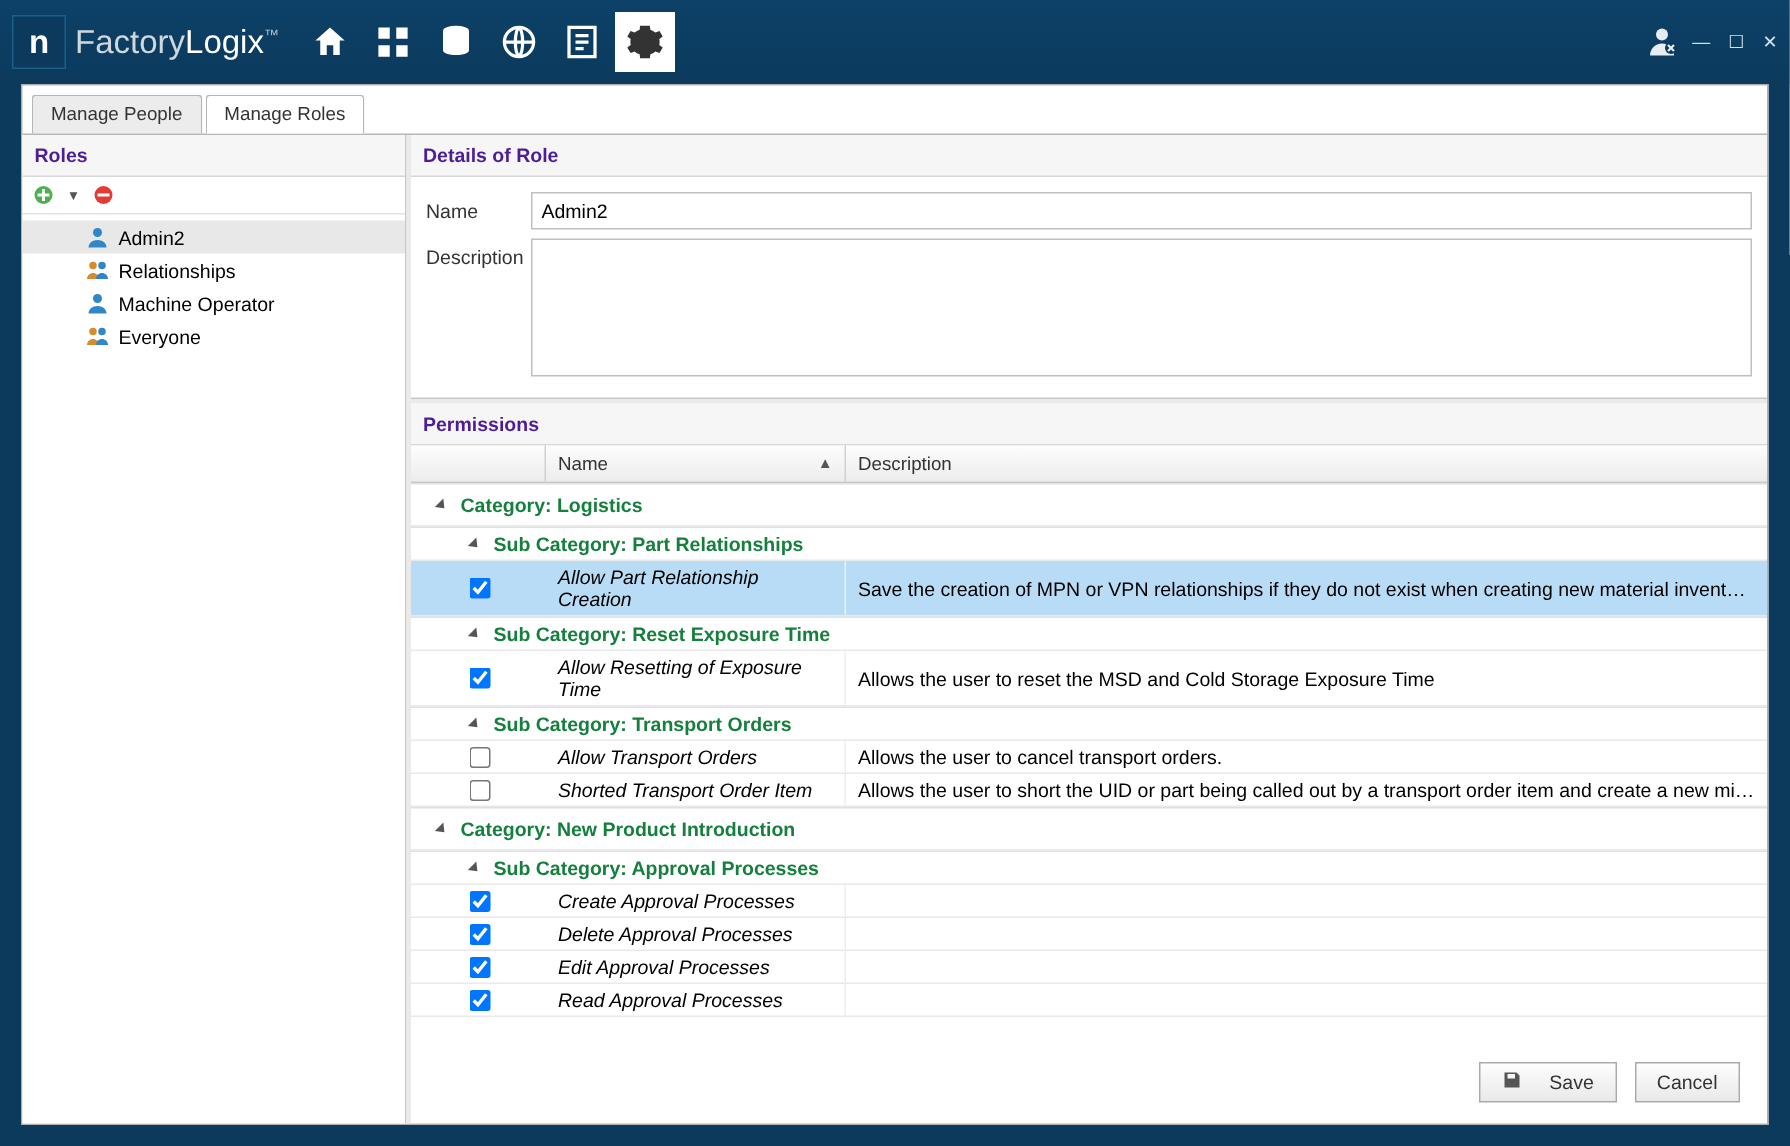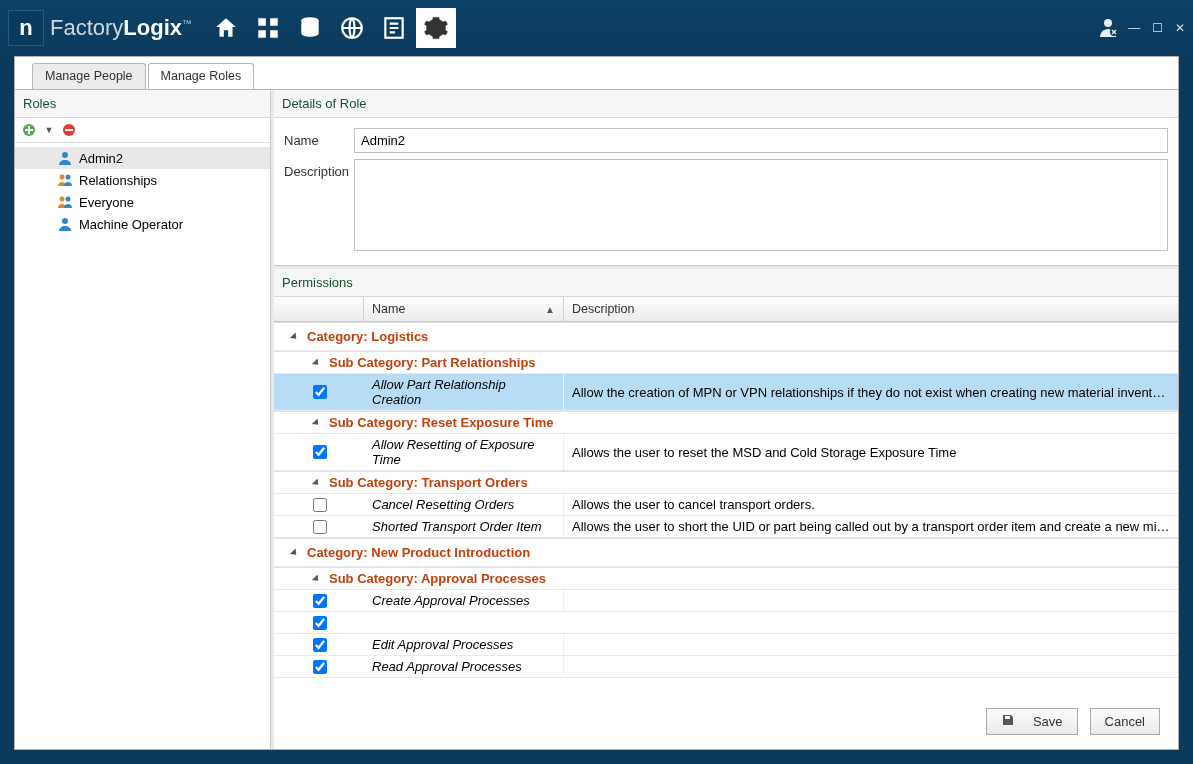--- a/index.html
+++ b/index.html
@@ -34,21 +34,21 @@
     font-size: 22px;
     display: flex; align-items: center; justify-content: center;
     margin-right: 6px;
   }
   .brand {
     color: #fff;
     font-size: 22px;
     margin-right: 14px;
   }
   .brand .light { color: #cfd8dc; font-weight: 300; }
-  .brand .bold { font-weight: 700; }
+  .brand .bold { font-weight: 400; }
   .brand .tm   { font-size: 10px; vertical-align: super; color:#b0c4d2; }
   .titlebar-icons { display: flex; align-items: center; gap: 2px; }
   .ti-btn {
     width: 40px; height: 40px;
     display: flex; align-items: center; justify-content: center;
     color: #fff;
     cursor: pointer;
     border: 1px solid transparent;
   }
   .ti-btn.active { background: #fff; color: #333; }
@@ -64,21 +64,20 @@
     background: #fff;
     border: 1px solid #b0b0b0;
     display: flex;
     flex-direction: column;
     min-height: 0;
   }
   
   .tabstrip {
     display: flex;
     padding: 6px 6px 0 6px;
-    margin-left: 11px;
   }
   .tab {
     padding: 5px 12px 6px;
     border: 1px solid #b6b6b6;
     border-bottom: none;
     background: #ececec;
     color: #333;
     border-top-left-radius: 3px;
     border-top-right-radius: 3px;
     margin-right: 2px;
@@ -96,21 +95,22 @@
   .sidebar {
     width: 256px;
     border-right: 1px solid #c8c8c8;
     display:flex; flex-direction:column;
     background:#fff;
   }
   .panel-header {
     padding: 6px 8px;
     background: #f6f6f6;
     border-bottom: 1px solid #d7d7d7;
-    color:#14532d;
+    color:#4c1d95;
+    font-weight:bold;
   }
   .sidebar-toolbar {
     padding: 4px 6px;
     border-bottom: 1px solid #e2e2e2;
     display:flex; align-items:center; gap:4px;
   }
   .mini-ico { width:16px; height:16px; display:inline-flex; align-items:center; justify-content:center; }
   .tree { padding: 4px 0; }
   .tree-item {
     display:flex; align-items:center; gap:6px;
@@ -161,21 +161,21 @@
   .sort-arrow { font-size:10px; color:#555; }
   .perm-body {
     flex:1;
     overflow-y:scroll;
     min-height:0;
     position:relative;
   }
   .cat-row, .sub-row {
     padding:3px 8px 3px 18px;
     font-weight:bold;
-    color:#c2410c;
+    color:#15803d;
     border-bottom:1px solid #e9e9e9;
     display:flex; align-items:center; gap:6px;
   }
   .cat-row { border-top:1px solid #e0e0e0; padding-top:6px; padding-bottom:6px; }
   .sub-row { padding-left:40px; font-weight:bold; border-top:1px solid #e0e0e0;}
   .expander { width:0;height:0;border-left:5px solid #555;border-top:4px solid transparent;border-bottom:4px solid transparent; transform:rotate(45deg); margin-right:4px;}
   .perm-row {
     display:flex;
     border-bottom:1px solid #e9e9e9;
     min-height:22px;
@@ -305,33 +305,33 @@
               <span class="ico"><svg width="16" height="16" viewBox="0 0 16 16">
                   <circle cx="5" cy="5" r="2.5" fill="#d98b2b"></circle>
                   <circle cx="11" cy="5" r="2.5" fill="#2f87c8"></circle>
                   <path d="M1 14c0-2.5 2-4 4-4s4 1.5 4 4z" fill="#d98b2b"></path>
                   <path d="M7 14c0-2.5 2-4 4-4s4 1.5 4 4z" fill="#2f87c8"></path>
                 </svg></span>
               <span>Relationships</span>
             </div>
             <div class="tree-item">
               <span class="ico"><svg width="16" height="16" viewBox="0 0 16 16">
+                  <circle cx="8" cy="5" r="3" fill="#2f87c8"></circle>
+                  <path d="M2 15c0-3 2.7-5 6-5s6 2 6 5z" fill="#2f87c8"></path>
+                </svg></span>
+              <span>Machine Operator</span>
+            </div>
+            <div class="tree-item">
+              <span class="ico"><svg width="16" height="16" viewBox="0 0 16 16">
                   <circle cx="5" cy="5" r="2.5" fill="#d98b2b"></circle>
                   <circle cx="11" cy="5" r="2.5" fill="#2f87c8"></circle>
                   <path d="M1 14c0-2.5 2-4 4-4s4 1.5 4 4z" fill="#d98b2b"></path>
                   <path d="M7 14c0-2.5 2-4 4-4s4 1.5 4 4z" fill="#2f87c8"></path>
                 </svg></span>
               <span>Everyone</span>
-            </div>
-            <div class="tree-item">
-              <span class="ico"><svg width="16" height="16" viewBox="0 0 16 16">
-                  <circle cx="8" cy="5" r="3" fill="#2f87c8"></circle>
-                  <path d="M2 15c0-3 2.7-5 6-5s6 2 6 5z" fill="#2f87c8"></path>
-                </svg></span>
-              <span>Machine Operator</span>
             </div>
           </div>
       </div>
 
       <div class="splitter-h"></div>
 
       <div class="main">
 
         <div class="details">
           <div class="panel-header">Details of Role</div>
@@ -358,36 +358,36 @@
             <div class="c3">Description</div>
           </div>
           <div class="perm-body" id="perm-body">
               <div class="cat-row"><span class="expander"></span>Category: Logistics</div>
               <div class="sub-row"><span class="expander"></span>Sub Category: Part Relationships</div>
               <div class="perm-row selected">
                 <div class="cb">
                   <input type="checkbox" checked="" style="">
                 </div>
                 <div class="nm">Allow Part Relationship Creation</div>
-                <div class="ds">Allow the creation of MPN or VPN relationships if they do not exist when creating new material inventory.</div>
+                <div class="ds">Save the creation of MPN or VPN relationships if they do not exist when creating new material inventory.</div>
               </div>
               <div class="sub-row"><span class="expander"></span>Sub Category: Reset Exposure Time</div>
               <div class="perm-row">
                 <div class="cb">
                   <input type="checkbox" checked="" style="">
                 </div>
                 <div class="nm">Allow Resetting of Exposure Time</div>
                 <div class="ds">Allows the user to reset the MSD and Cold Storage Exposure Time</div>
               </div>
               <div class="sub-row"><span class="expander"></span>Sub Category: Transport Orders</div>
               <div class="perm-row">
                 <div class="cb">
                   <input type="checkbox" style="">
                 </div>
-                <div class="nm">Cancel Resetting Orders</div>
+                <div class="nm">Allow Transport Orders</div>
                 <div class="ds">Allows the user to cancel transport orders.</div>
               </div>
               <div class="perm-row">
                 <div class="cb">
                   <input type="checkbox" style="">
                 </div>
                 <div class="nm">Shorted Transport Order Item</div>
                 <div class="ds">Allows the user to short the UID or part being called out by a transport order item and create a new missin...</div>
               </div>
               <div class="cat-row"><span class="expander"></span>Category: New Product Introduction</div>
@@ -396,20 +396,21 @@
                 <div class="cb">
                   <input type="checkbox" checked="" style="">
                 </div>
                 <div class="nm">Create Approval Processes</div>
                 <div class="ds"></div>
               </div>
               <div class="perm-row">
                 <div class="cb">
                   <input type="checkbox" checked="" style="">
                 </div>
+                <div class="nm">Delete Approval Processes</div>
                 <div class="ds"></div>
               </div>
               <div class="perm-row">
                 <div class="cb">
                   <input type="checkbox" checked="" style="">
                 </div>
                 <div class="nm">Edit Approval Processes</div>
                 <div class="ds"></div>
               </div>
               <div class="perm-row">

